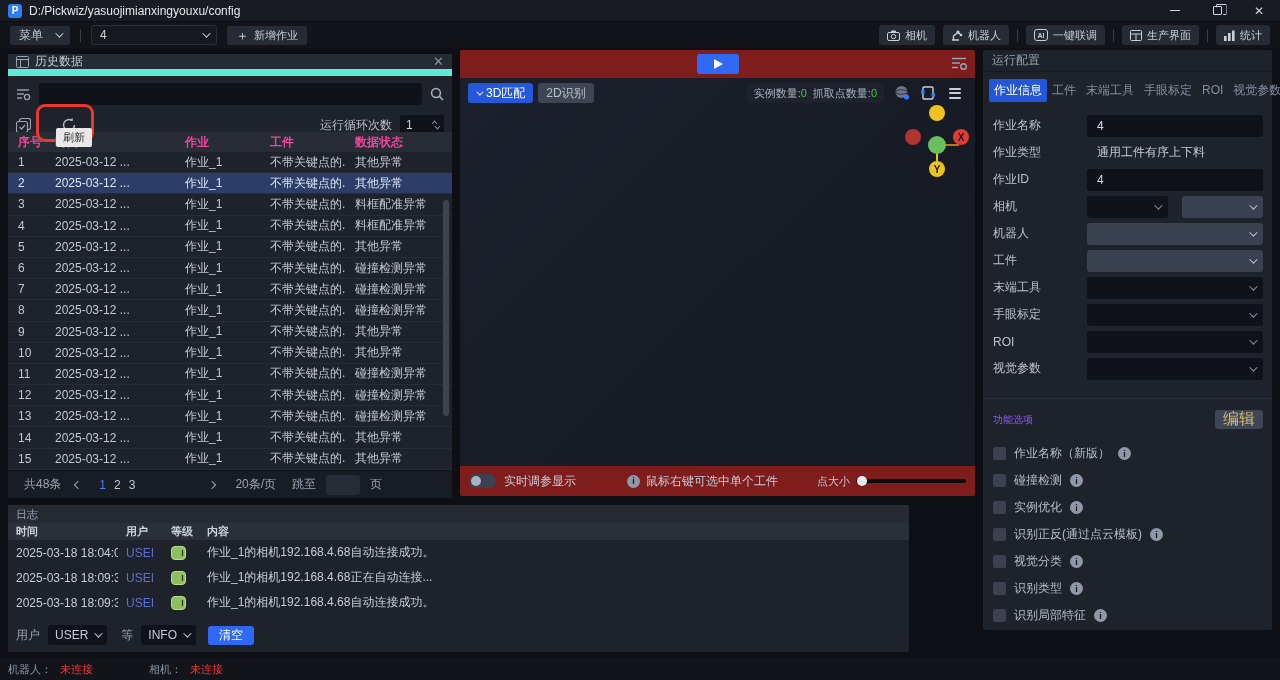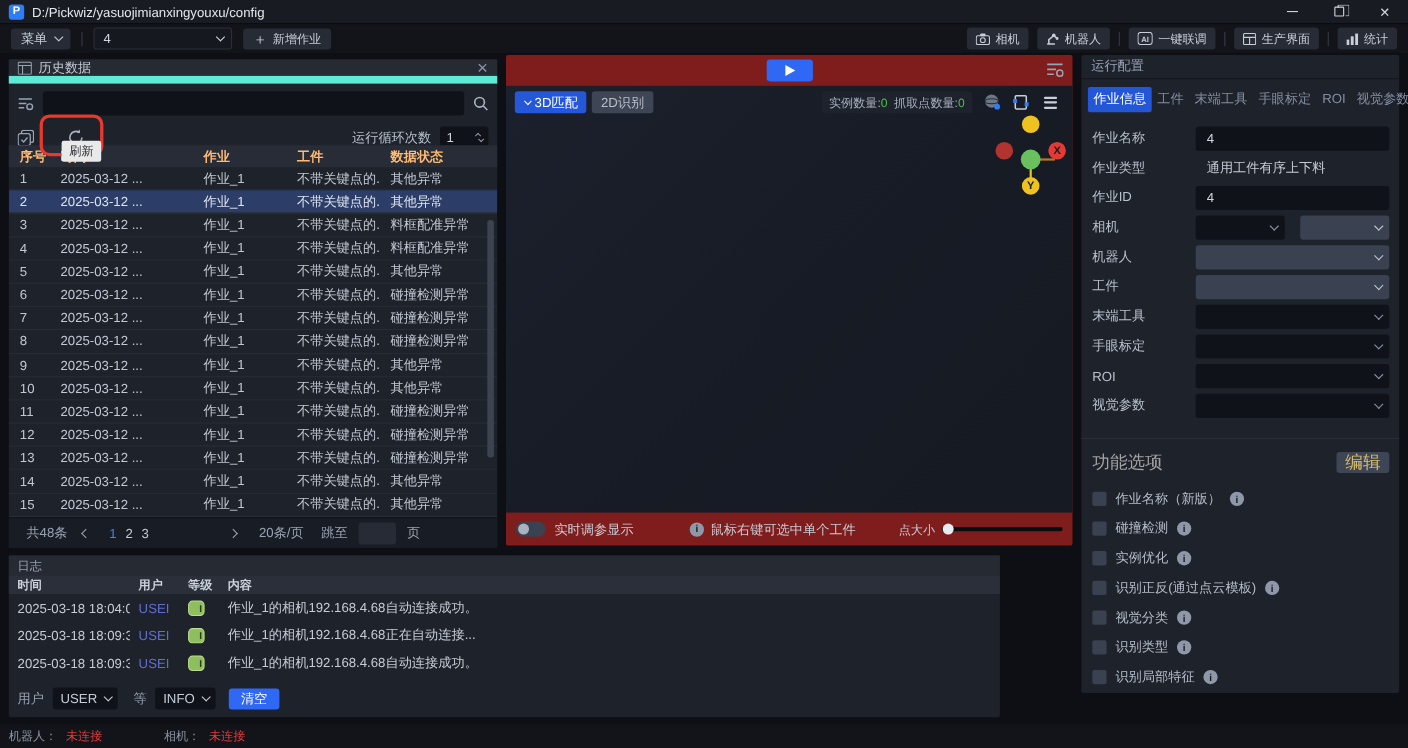--- a/index.html
+++ b/index.html
@@ -11,21 +11,21 @@
 .logo{width:14px;height:14px;background:#2f7df6;border-radius:3px;color:#fff;font-size:10px;font-weight:bold;display:flex;align-items:center;justify-content:center}
 .title{color:#e4e7ec;font-size:12px}
 .win-controls{margin-left:auto;display:flex;height:100%}
 .win-btn{width:42px;height:100%;display:flex;align-items:center;justify-content:center;color:#cfd4dd;font-size:12px;cursor:default}
 .max-glyph{width:9px;height:9px;border:1px solid #cfd4dd;border-radius:1px;position:relative}
 .max-glyph:before{content:"";position:absolute;left:2px;top:-3px;width:9px;height:9px;border:1px solid #cfd4dd;border-radius:1px;clip-path:polygon(0 0,100% 0,100% 100%,70% 100%,70% 30%,0 30%)}
 .min-glyph{width:10px;height:1px;background:#cfd4dd}
 
 
 .menubar{position:absolute;top:22px;left:0;right:0;height:26px;background:#121419;display:flex;align-items:center;padding:0 10px;gap:10px}
-.menu-btn{height:19px;background:#262b35;border-radius:3px;color:#c6ccd6;font-size:12px;display:flex;align-items:center;padding:0 9px;gap:6px}
+.menu-btn{height:19px;background:#262b35;border-radius:3px;color:#c6ccd6;font-size:12px;display:flex;align-items:center;padding:0 9px;gap:12px}
 .job-select{width:126px;height:20px;background:#15181f;border:1px solid #2a2f3a;border-radius:3px;color:#d0d5de;font-size:12px;display:flex;align-items:center;justify-content:space-between;padding:0 8px}
 .newjob-btn{height:19px;background:#262b35;border-radius:3px;color:#c6ccd6;font-size:11px;display:flex;align-items:center;gap:5px;padding:0 9px}
 .plus{color:#c6ccd6;font-size:13px;line-height:1}
 .mb-right{margin-left:auto;display:flex;align-items:center;gap:8px}
 .tool-btn{height:20px;background:#262b35;border-radius:3px;display:flex;align-items:center;gap:5px;padding:0 8px;color:#c9ced8;font-size:11px}
 .vdiv{width:1px;height:13px;background:#353b48}
 
 .cv{display:inline-block;width:6px;height:6px;border-right:1.4px solid currentColor;border-bottom:1.4px solid currentColor}
 .cv-down{transform:rotate(45deg) translateY(-2px)}
 .cv-up{transform:rotate(-135deg) translateY(-2px)}
@@ -41,21 +41,21 @@
 #history{left:8px;top:54px;width:444px;height:444px}
 .search-row{position:absolute;top:28px;left:0;right:0;height:24px;display:flex;align-items:center;padding:0 8px;gap:8px}
 .hist-search{flex:1;height:22px;background:#0f1218;border:none;outline:none;border-radius:3px;color:#d0d5de;font-size:12px;padding:0 8px}
 .tools-row{position:absolute;top:58px;left:0;right:0;height:26px;display:flex;align-items:center;padding:0 8px;gap:14px}
 .loop-group{margin-left:auto;display:flex;align-items:center;gap:8px;font-size:12px;color:#b9c0cc}
 .spinbox{width:44px;height:21px;background:#0f1218;border-radius:3px;display:flex;align-items:center;justify-content:space-between;padding:0 6px;color:#d0d5de;font-size:12px}
 .spin-arrows{display:flex;flex-direction:column;gap:2px;color:#8a93a3}
 .hl-red{position:absolute;left:28px;top:50px;width:58px;height:38px;border:3px solid #e8392f;border-radius:9px;pointer-events:none;z-index:6}
 .tooltip{position:absolute;left:48px;top:74px;background:#e9e9e9;color:#2a2d33;font-size:11px;padding:2px 7px;border-radius:2px;z-index:7}
 .thead,.trow{display:grid;grid-template-columns:37px 130px 85px 85px 1fr;align-items:center}
-.thead{position:absolute;top:78px;left:0;right:0;height:20px;background:#272c37;font-size:12px;color:#fdba74;font-weight:bold}
+.thead{position:absolute;top:78px;left:0;right:0;height:20px;background:#272c37;font-size:12px;color:#ec4899;font-weight:bold}
 .thead span,.trow span{padding-left:10px;white-space:nowrap;overflow:hidden}
 .tbody{position:absolute;top:98px;left:0;right:0;height:318px;overflow:hidden}
 .trow{height:21.2px;font-size:12px;color:#c2c8d3;border-bottom:1px solid #272c36}
 .trow.sel{background:#2c3e68;color:#dde4f0}
 .scrollbar{position:absolute;right:3px;top:100px;width:6px;height:312px}
 .scroll-thumb{position:absolute;top:46px;left:0;width:6px;height:216px;background:#3d4450;border-radius:3px}
 .pagination{position:absolute;left:0;right:0;bottom:0;height:28px;background:#181c24;display:flex;align-items:center;padding:0 16px;gap:10px;font-size:12px;color:#9aa2b1;border-top:1px solid #111419}
 .page-num{padding:0 4px;color:#c2c8d3}
 .page-num.cur{color:#4a7df0}
 .pg-chev{color:#9aa2b1;display:flex;align-items:center;padding:0 4px}
@@ -104,21 +104,21 @@
 .f-label{width:94px;font-size:12px;color:#b9c0cc}
 .f-input{flex:1;height:22px;background:#0f1218;border:none;outline:none;border-radius:3px;color:#d0d5de;font-size:12px;padding:0 10px}
 .f-text{font-size:12px;color:#c6ccd6}
 .f-select{flex:1;height:22px;border-radius:3px;display:flex;align-items:center;justify-content:flex-end;padding:0 8px;color:#8a93a3}
 .f-select.dark{background:#0f1218}
 .f-select.lite{background:#3a4150;color:#c0c6d0}
 .cam-pair{flex:1;display:flex;gap:14px}
 .cam-pair .f-select{flex:1}
 .cfg-div{position:absolute;left:0;right:0;top:348px;height:1px;background:#2a2f3a}
 .fo-head{position:absolute;top:360px;left:10px;right:9px;display:flex;align-items:center;justify-content:space-between}
-.fo-title{font-size:16px;color:#a3a3a3}
+.fo-title{font-size:10px;color:#8b5cf6}
 .edit-btn{width:48px;height:19px;background:#3e4554;border-radius:3px;color:#d8bd6e;font-size:16px;display:flex;align-items:center;justify-content:center}
 .fo-list{position:absolute;top:390px;left:10px;right:9px}
 .opt{height:27px;display:flex;align-items:center;gap:8px}
 .cb{width:13px;height:13px;background:#3a4150;border-radius:2px}
 .opt-label{font-size:12px;color:#b6bdc9}
 
 
 #logpanel{left:8px;top:505px;width:901px;height:147px}
 .log-title{height:18px;background:#252a33;display:flex;align-items:center;padding:0 8px;font-size:11px;color:#99a2b2}
 .log-head,.log-row{display:grid;grid-template-columns:110px 45px 36px 1fr;align-items:center}

